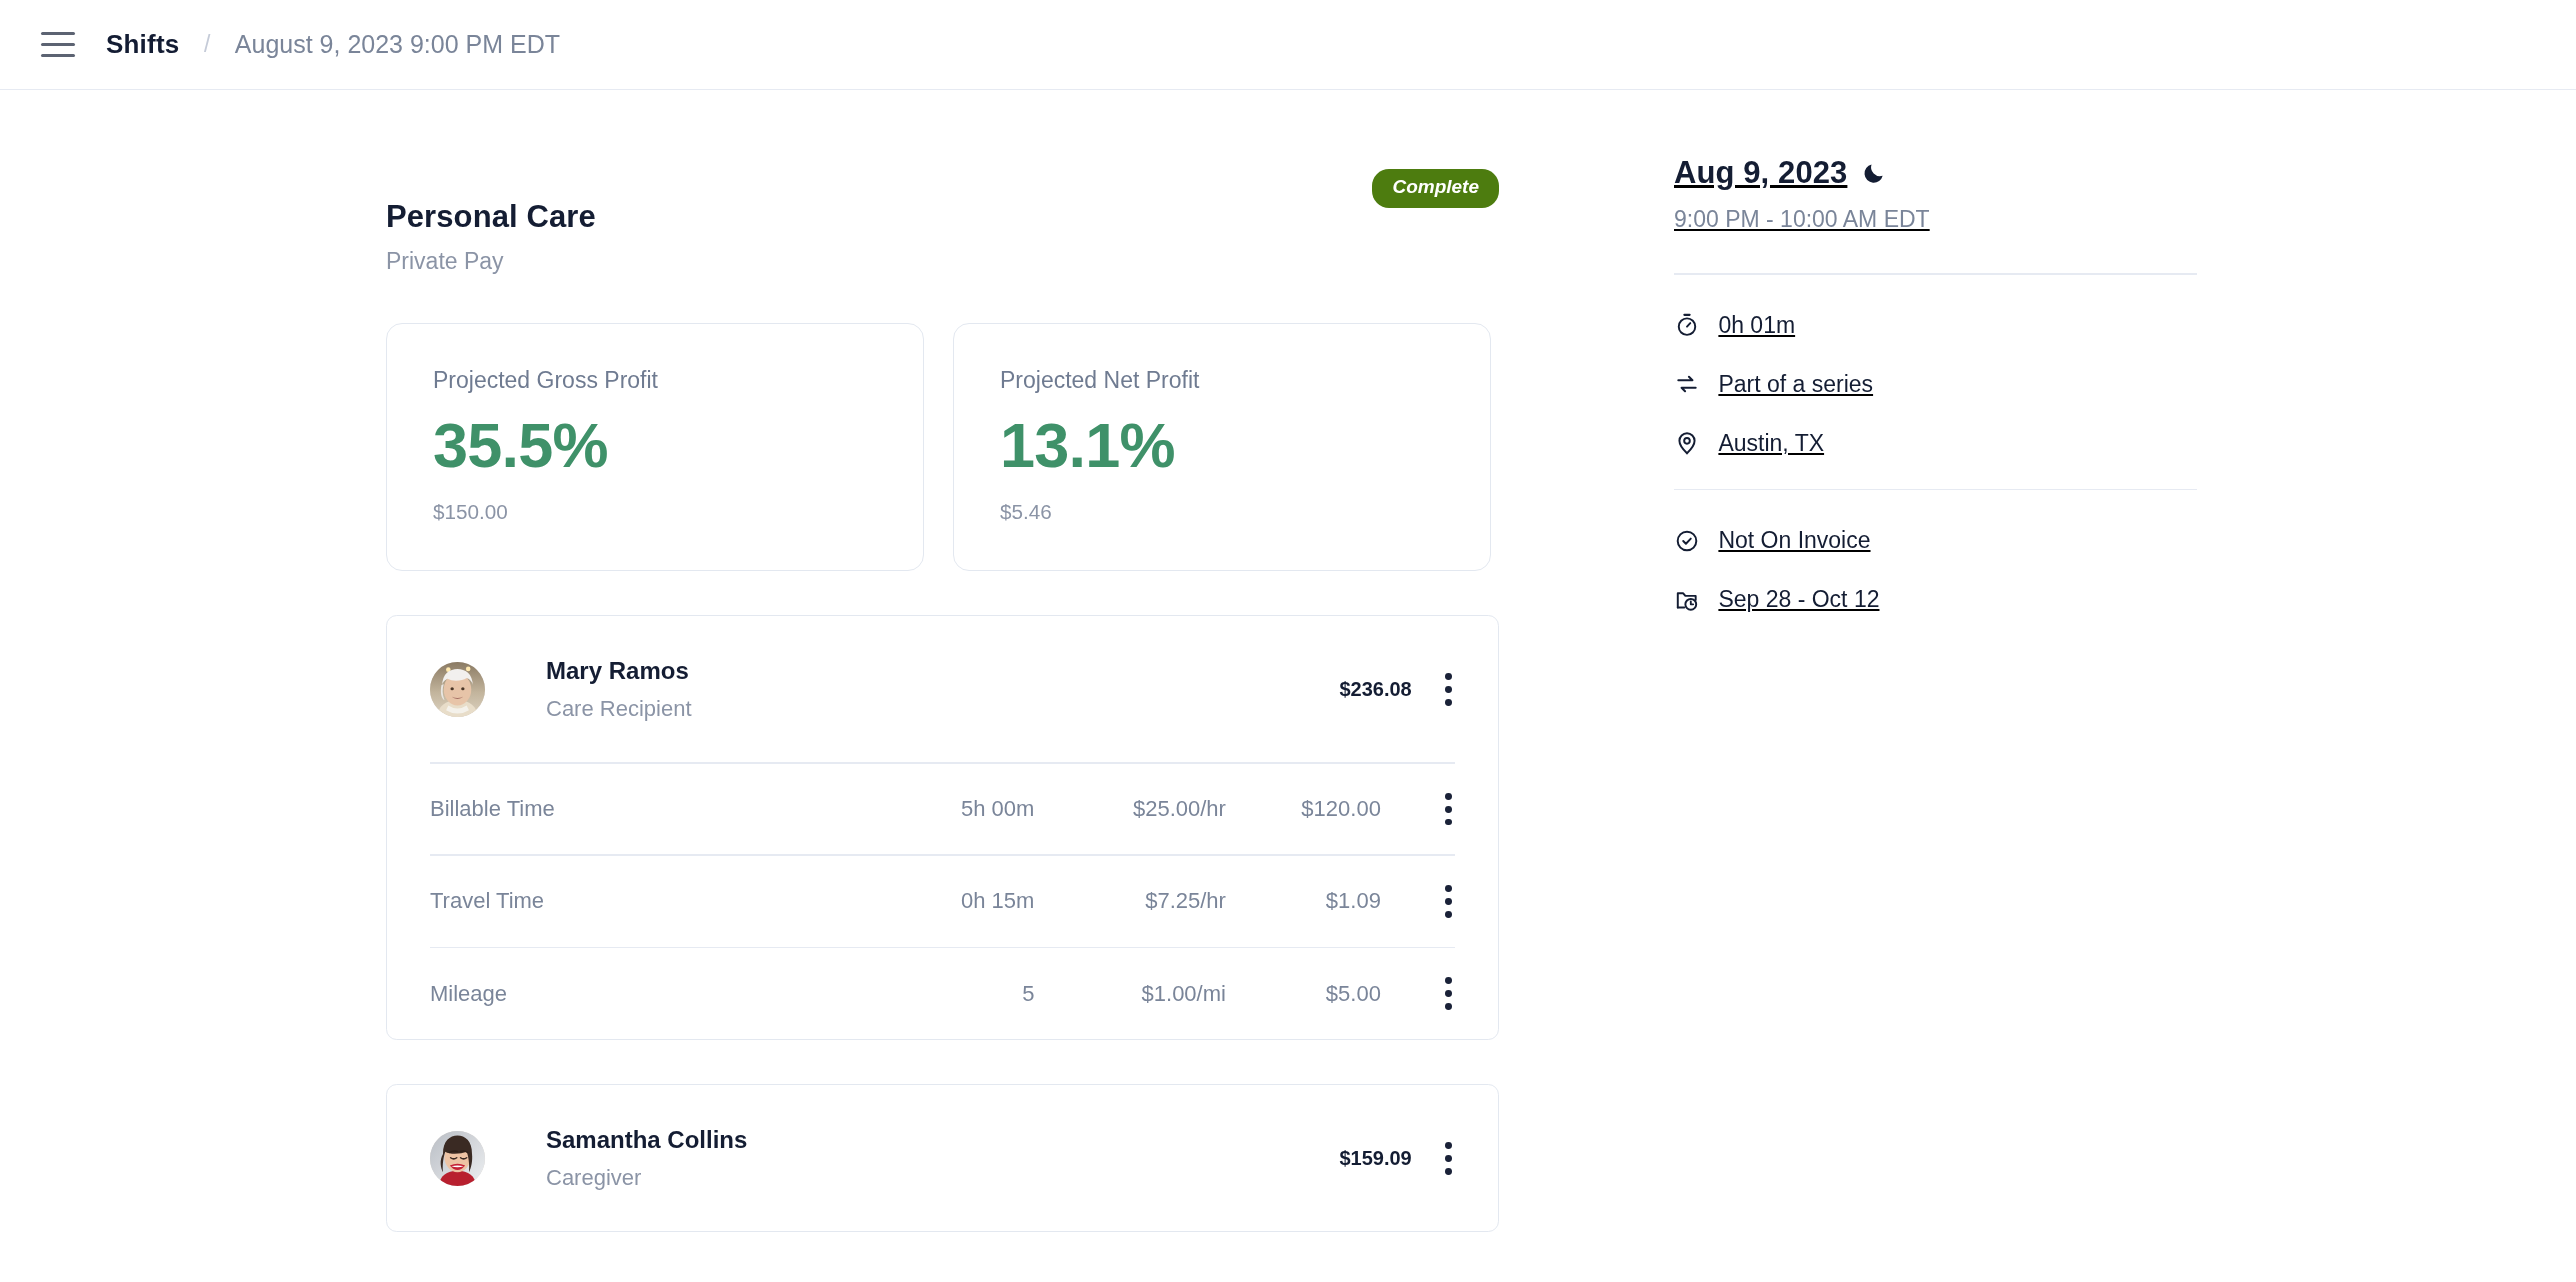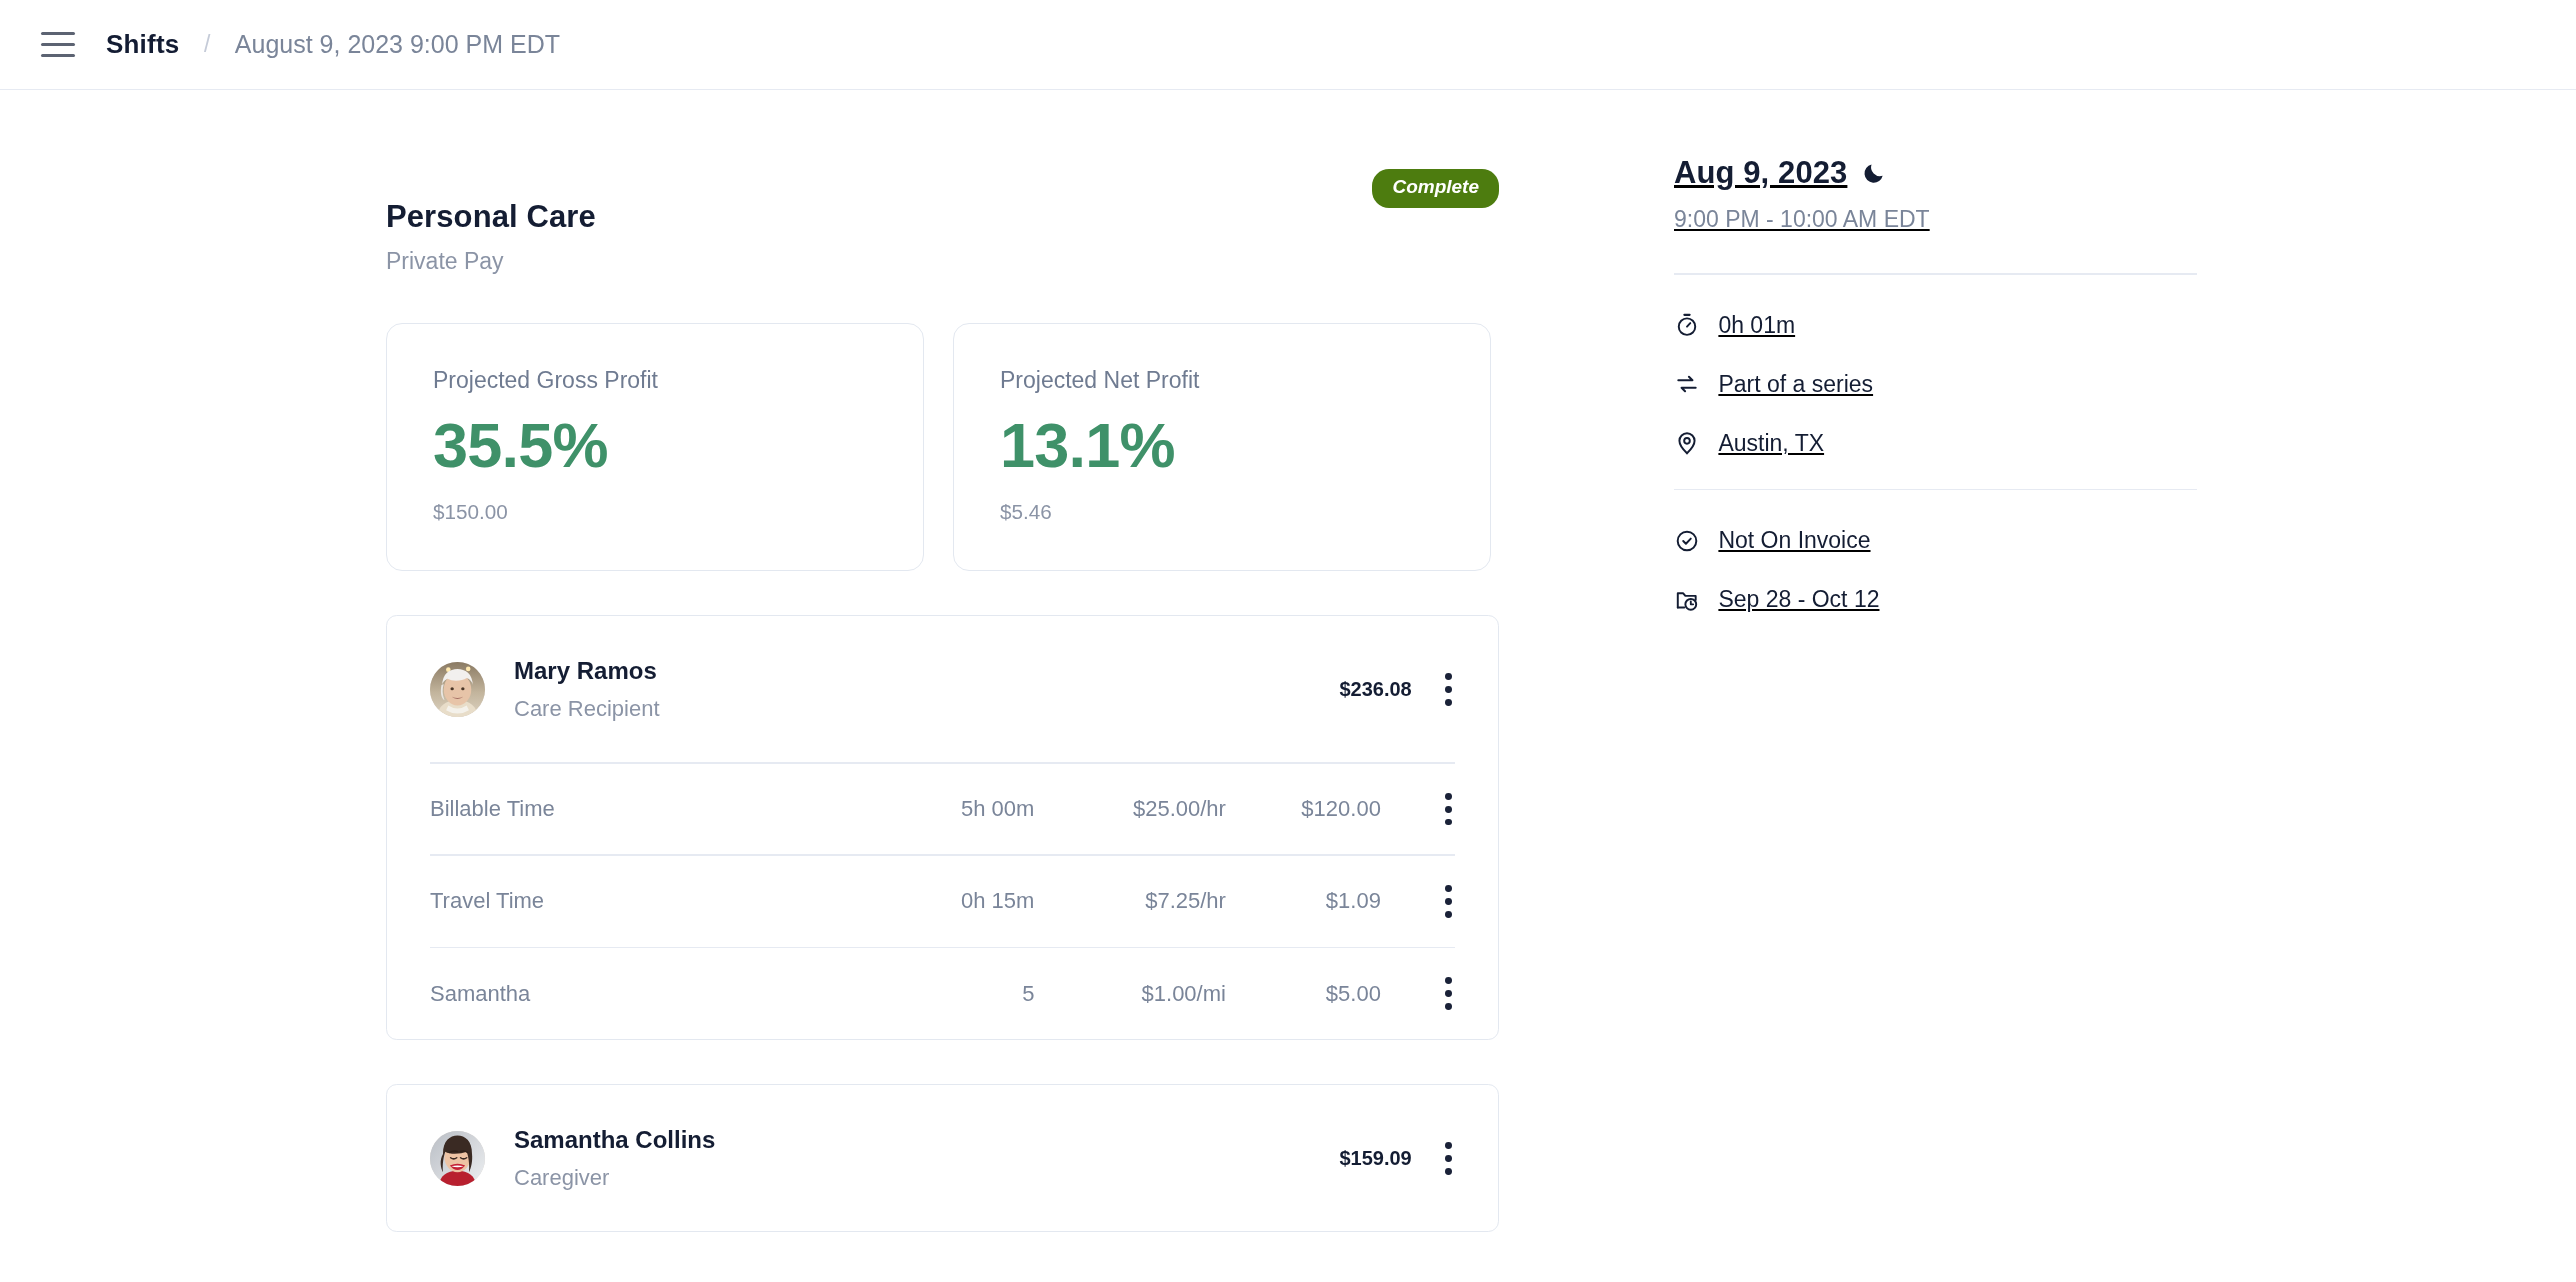--- a/index.html
+++ b/index.html
@@ -102,21 +102,21 @@
   .person-header {
     display: flex; align-items: center;
     padding: 41px 0 40px 0;
   }
   .avatar {
     width: 55px; height: 55px; border-radius: 50%;
     overflow: hidden; flex: 0 0 55px; margin-right: 29px;
     background: #d8d2cb;
   }
   .avatar svg { display: block; width: 100%; height: 100%; }
-  .person-meta { flex: 1; }
+  .person-meta { flex: 1; margin-left: 32px; }
   .person-name { font-size: 24px; font-weight: bold; color: #141d33; }
   .person-role { font-size: 22px; color: #8b94a6; margin-top: 10.7px; }
   .person-total { font-size: 20px; font-weight: bold; color: #141d33; margin-right: 31px; }
 
   .kebab {
     width: 12.3px; display: flex; flex-direction: column;
     align-items: center; gap: 6.1px; cursor: pointer; flex: 0 0 12.3px;
   }
   .kebab i { width: 6.9px; height: 6.9px; border-radius: 50%; background: #1a2238; display: block; }
 
@@ -248,21 +248,21 @@
             <i></i>
             <i></i>
             <i></i>
           </div>
         </div>
       </div>
 
       <div class="hr"></div>
 
       <div class="line-item">
-        <div class="li-label">Samantha</div>
+        <div class="li-label">Mileage</div>
         <div class="li-qty">5</div>
         <div class="li-rate">$1.00/mi</div>
         <div class="li-total">$5.00</div>
         <div class="li-menu">
           <div class="kebab">
             <i></i>
             <i></i>
             <i></i>
           </div>
         </div>

